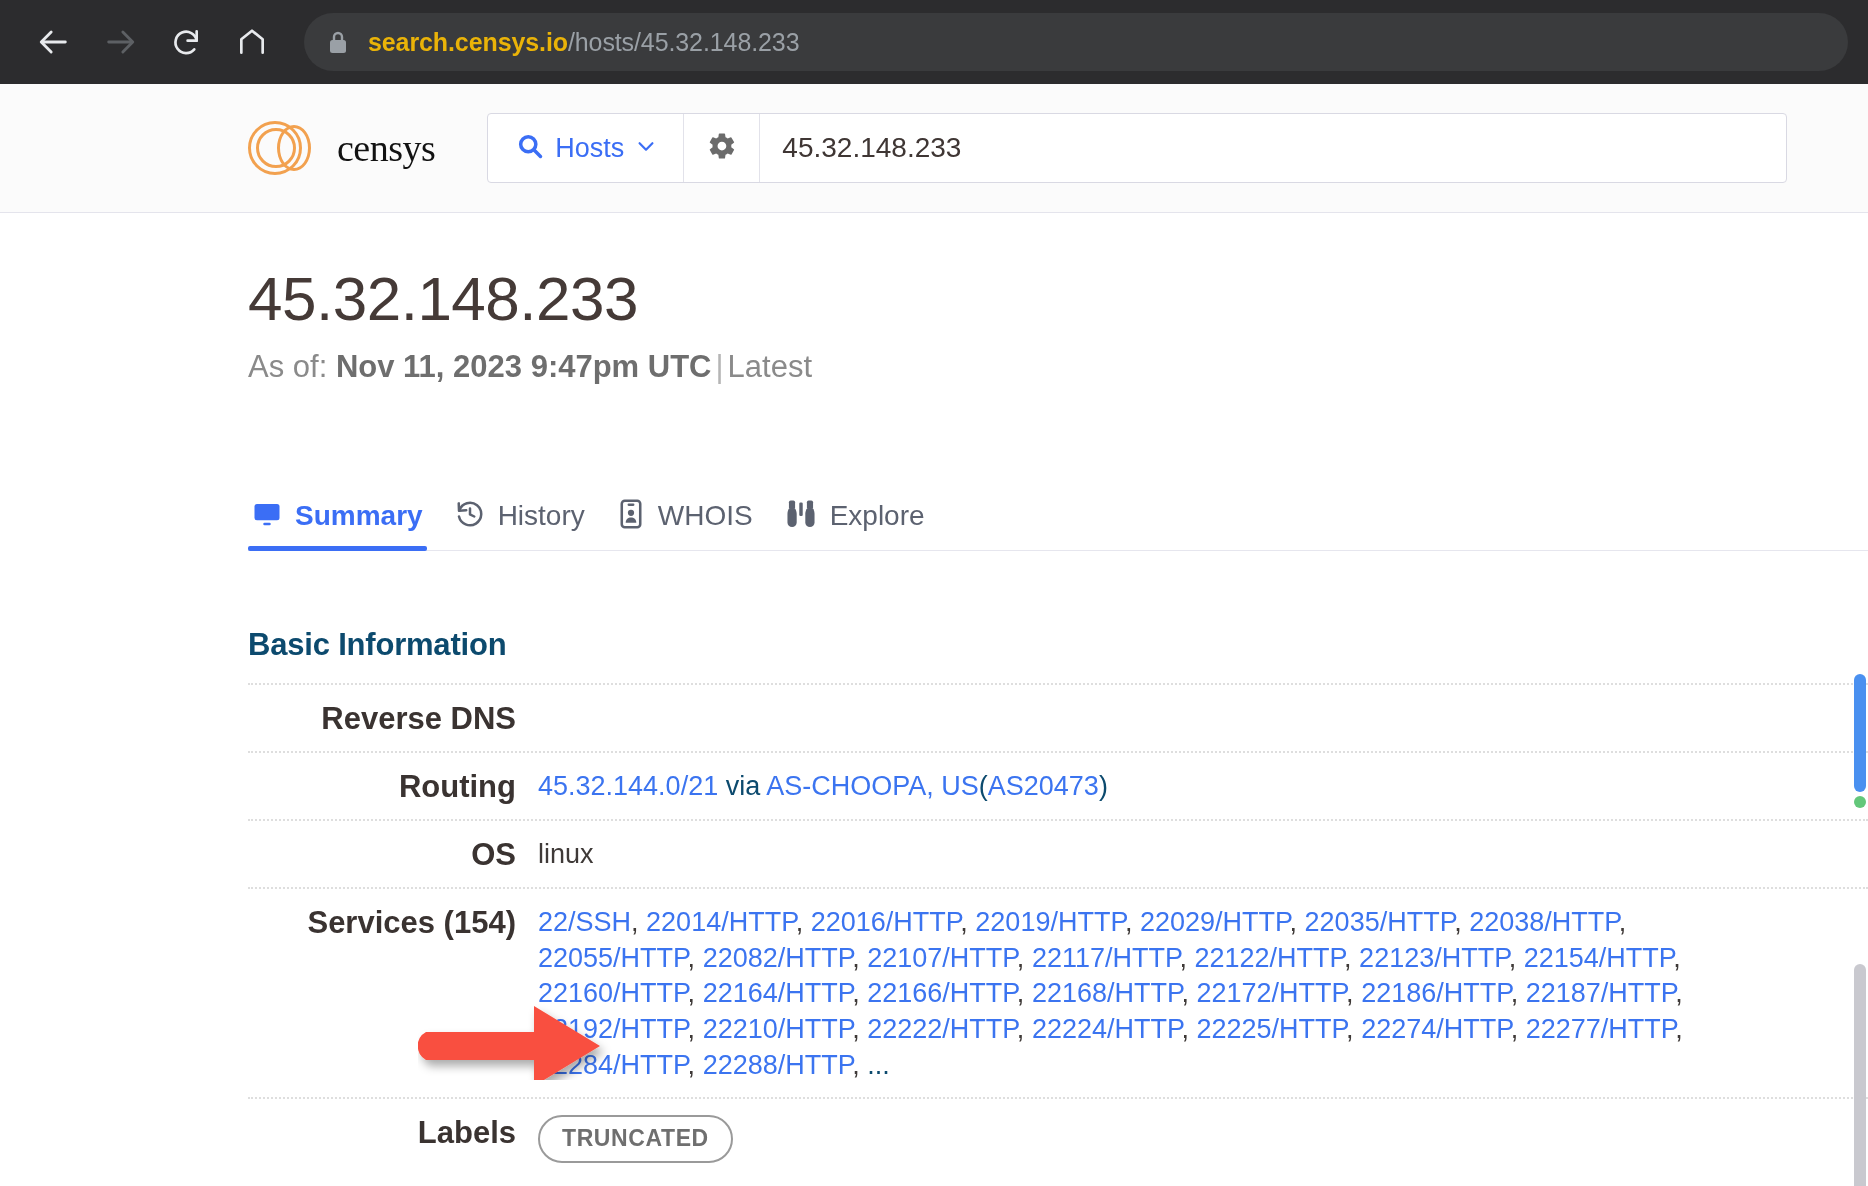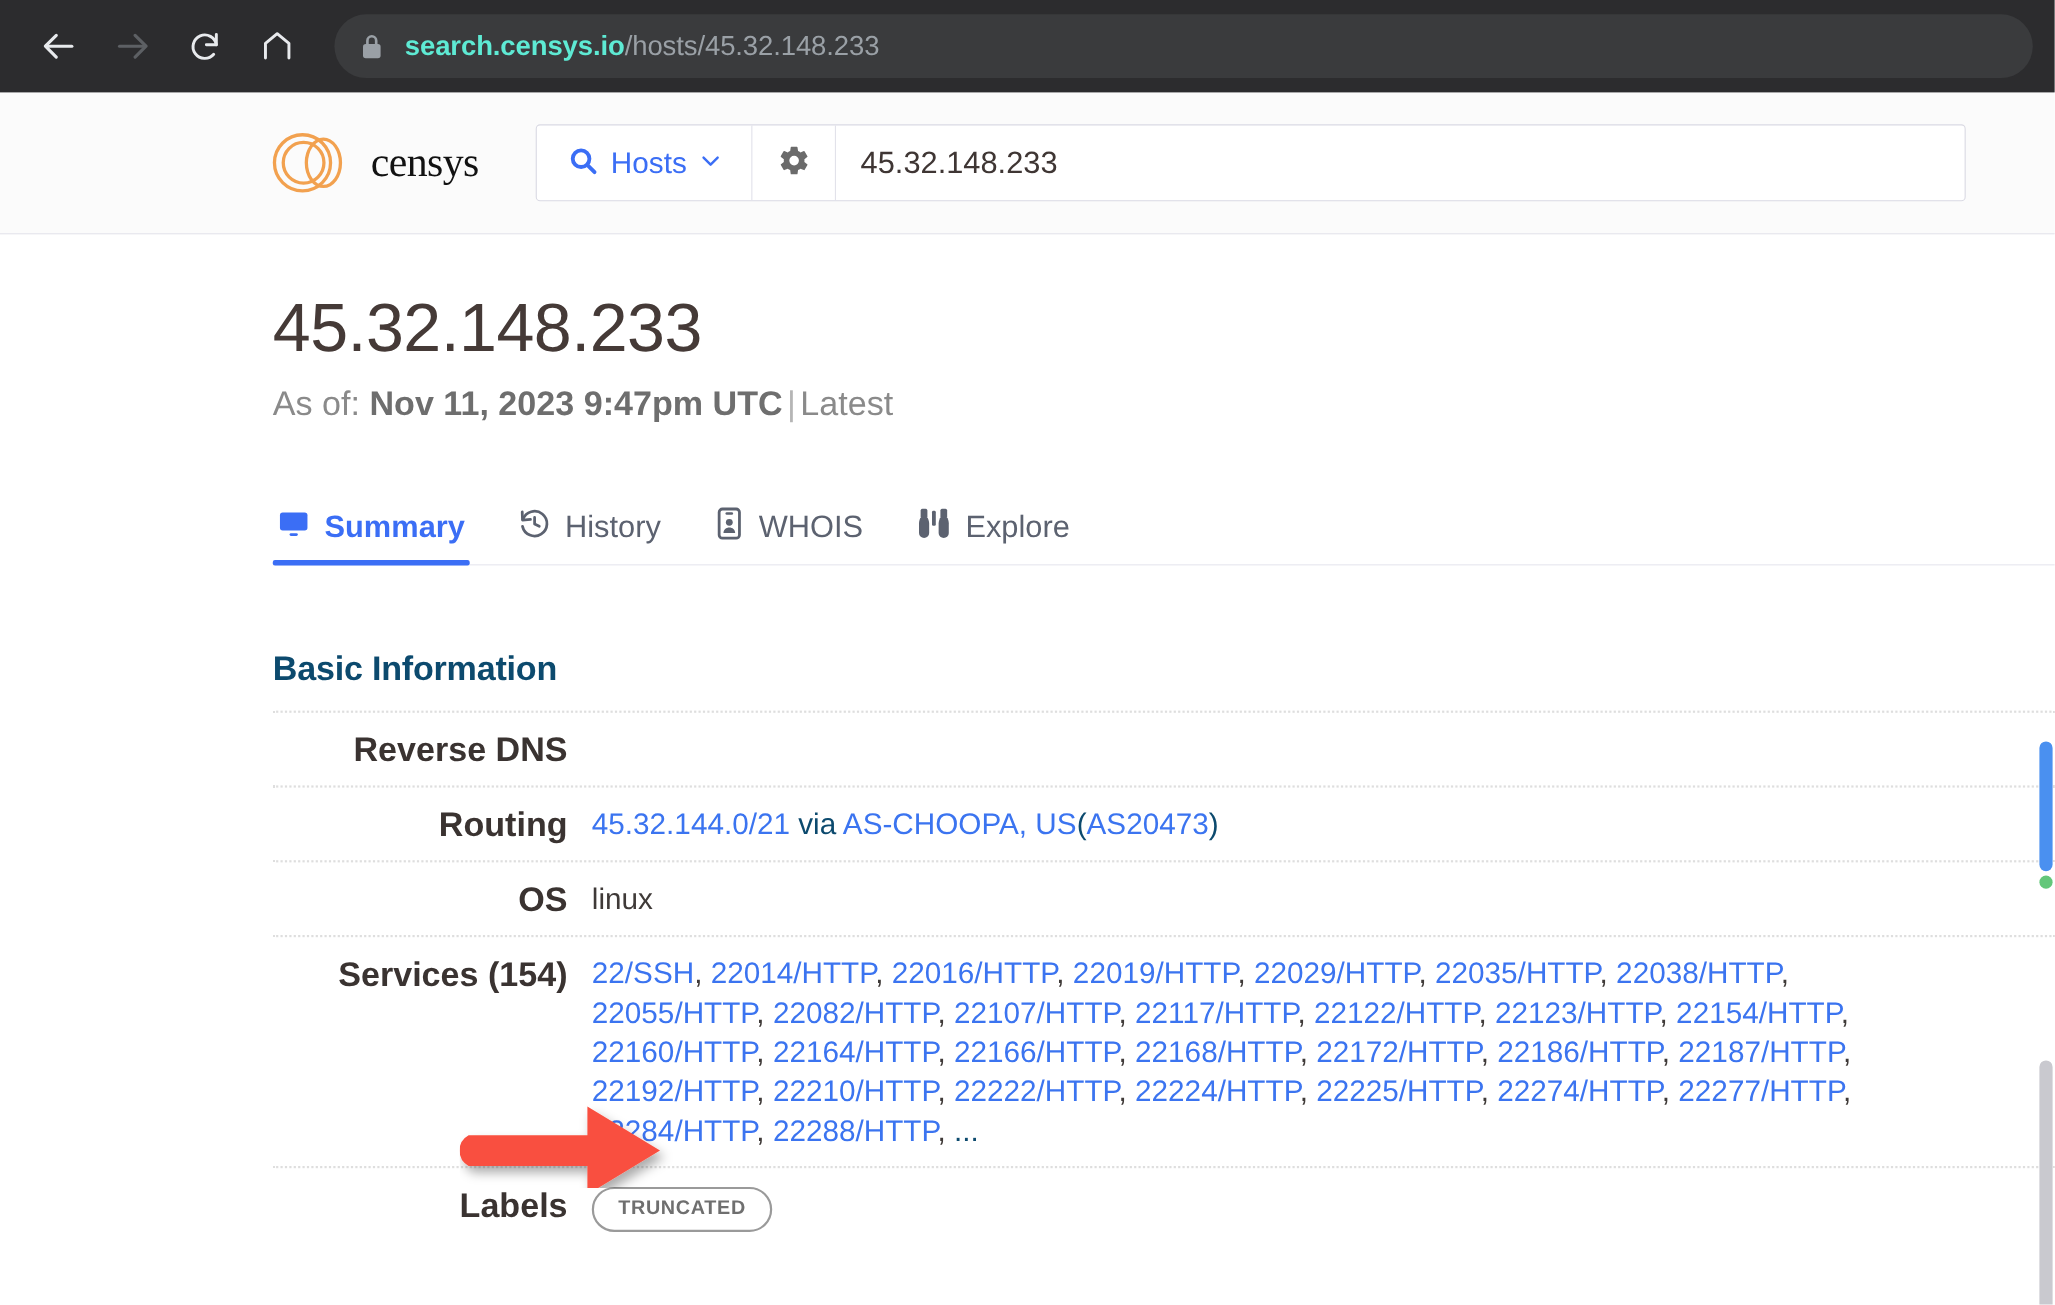--- a/index.html
+++ b/index.html
@@ -46,21 +46,21 @@
     max-width: 1580px;
   }
   .lock-icon { margin-right: 18px; display:flex; align-items:center; }
   .url-text {
     font-size: 25px;
     color: #9aa0a6;
     letter-spacing: -0.1px;
     white-space: nowrap;
     font-family: "Liberation Sans", sans-serif;
   }
-  .url-text .host { color: #5eead4; font-weight: bold; }
+  .url-text .host { color: #eab308; font-weight: bold; }
 
   
   .app-header {
     height: 129px;
     background: #fbfbfb;
     border-bottom: 1px solid #e4e4ec;
     display: flex;
     align-items: center;
     padding-left: 248px;
   }
@@ -142,24 +142,24 @@
     margin-top: 16px;
     font-size: 31px;
     color: #8a8a8a;
     font-family: "Liberation Sans", sans-serif;
   }
   .as-of b { color: #6e6e6e; font-weight: bold; }
   .as-of .sep { color: #b5b5b5; padding: 0 4px; }
 
   
   .tabs {
-    margin-top: 72px;
+    margin-top: 110px;
     display: flex;
     align-items: flex-end;
-    gap: 40px;
+    gap: 24px;
     border-bottom: 1px solid #e6e6ee;
     padding-right: 80px;
   }
   .tab {
     display: flex;
     align-items: center;
     gap: 13px;
     padding: 4px 4px 17px 4px;
     cursor: pointer;
     position: relative;
@@ -216,21 +216,21 @@
   .plain { color: #0c4a6e; }
 
   .services-value { max-width: 1180px; }
   .services-value .link { white-space: nowrap; }
 
   .badge {
     display: inline-block;
     border: 2px solid #9a9a9a;
     border-radius: 30px;
     padding: 6px 22px 7px 22px;
-    font-size: 18px;
+    font-size: 23px;
     font-weight: bold;
     color: #6f6f6f;
     letter-spacing: 0.6px;
   }
 
   
   .arrow-annotation {
     position: absolute;
     left: 418px;
     top: 1000px;

